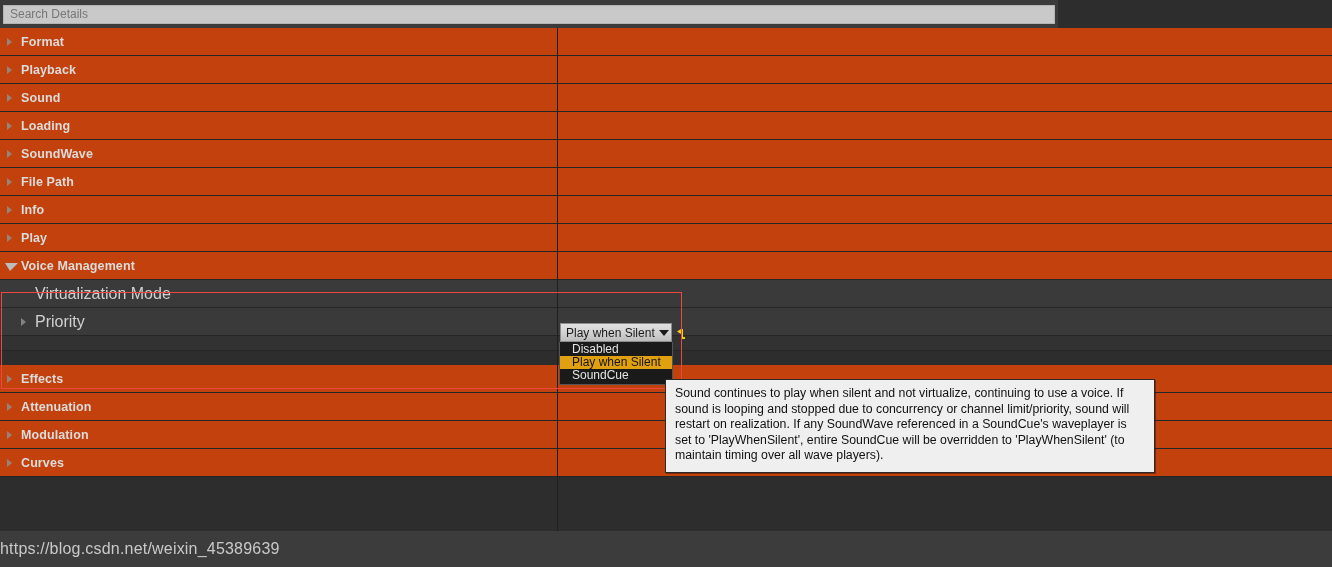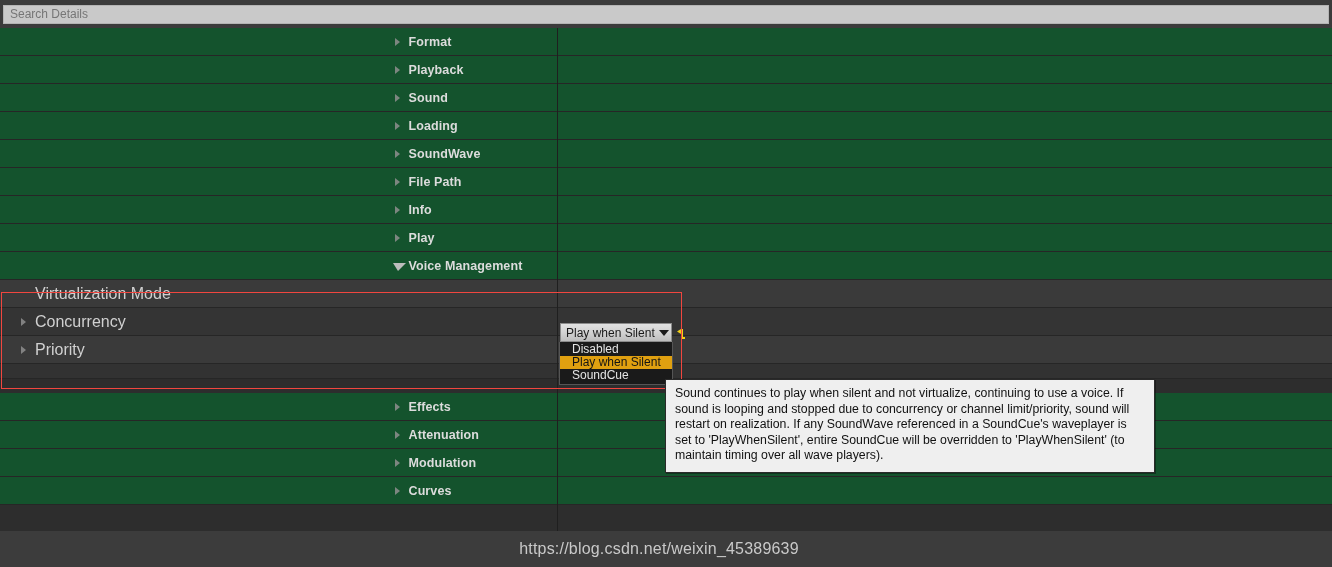--- a/index.html
+++ b/index.html
@@ -19,21 +19,21 @@
     position: relative;
     width: 1332px;
     height: 567px;
     background: #2d2d2d;
   }
 
   
   .search-bar-wrap {
     position: absolute;
     left: 0; top: 0;
-    width: 1332px; height: 28px;
+    width: 1058px; height: 28px;
     background: #3b3b3b;
     display: flex;
     align-items: center;
     padding: 0 3px;
     box-sizing: border-box;
   }
   .search-input {
     width: 100%;
     height: 19px;
     background: #c9c9c9;
@@ -92,21 +92,21 @@
   .row .valuecol {
     flex: 1;
     height: 100%;
     display: flex;
     align-items: center;
     padding-left: 6px;
     box-sizing: border-box;
   }
 
   
-  .row.category { background: #14532d; flex-direction: column; }
+  .row.category { background: #c2410c; }
   .row.category .label {
     font-size: 12.5px;
     font-weight: bold;
     color: #dcdcdc;
     letter-spacing: 0.1px;
   }
   
   .row.prop { background: #3a3a3a; }
   .row.prop.alt { background: #343434; }
   .row.prop .label {
@@ -266,21 +266,21 @@
   
   .bottom-bar {
     position: absolute;
     left: 0;
     top: 531px;
     width: 1332px;
     height: 36px;
     background: #3c3c3c;
     display: flex;
     align-items: center;
-    justify-content: center;
+    justify-content: flex-start;
     padding-right: 14px;
     box-sizing: border-box;
   }
   .watermark {
     font-size: 16px;
     color: #c9c9c9;
     letter-spacing: 0.2px;
     font-family: "Liberation Sans", sans-serif;
   }
 </style>
@@ -371,27 +371,20 @@
       </div>
 
       <div class="row prop">
         <div class="namecol indent-1">
           <span class="tri spacer-tri"></span>
           <span class="label">Virtualization Mode</span>
         </div>
         <div class="valuecol"></div>
       </div>
 
-      <div class="row prop alt">
-        <div class="namecol indent-1">
-          <span class="tri closed"></span>
-          <span class="label">Concurrency</span>
-        </div>
-        <div class="valuecol"></div>
-      </div>
 
       <div class="row prop">
         <div class="namecol indent-1">
           <span class="tri closed"></span>
           <span class="label">Priority</span>
         </div>
         <div class="valuecol"></div>
       </div>
 
       <div class="row thin">

